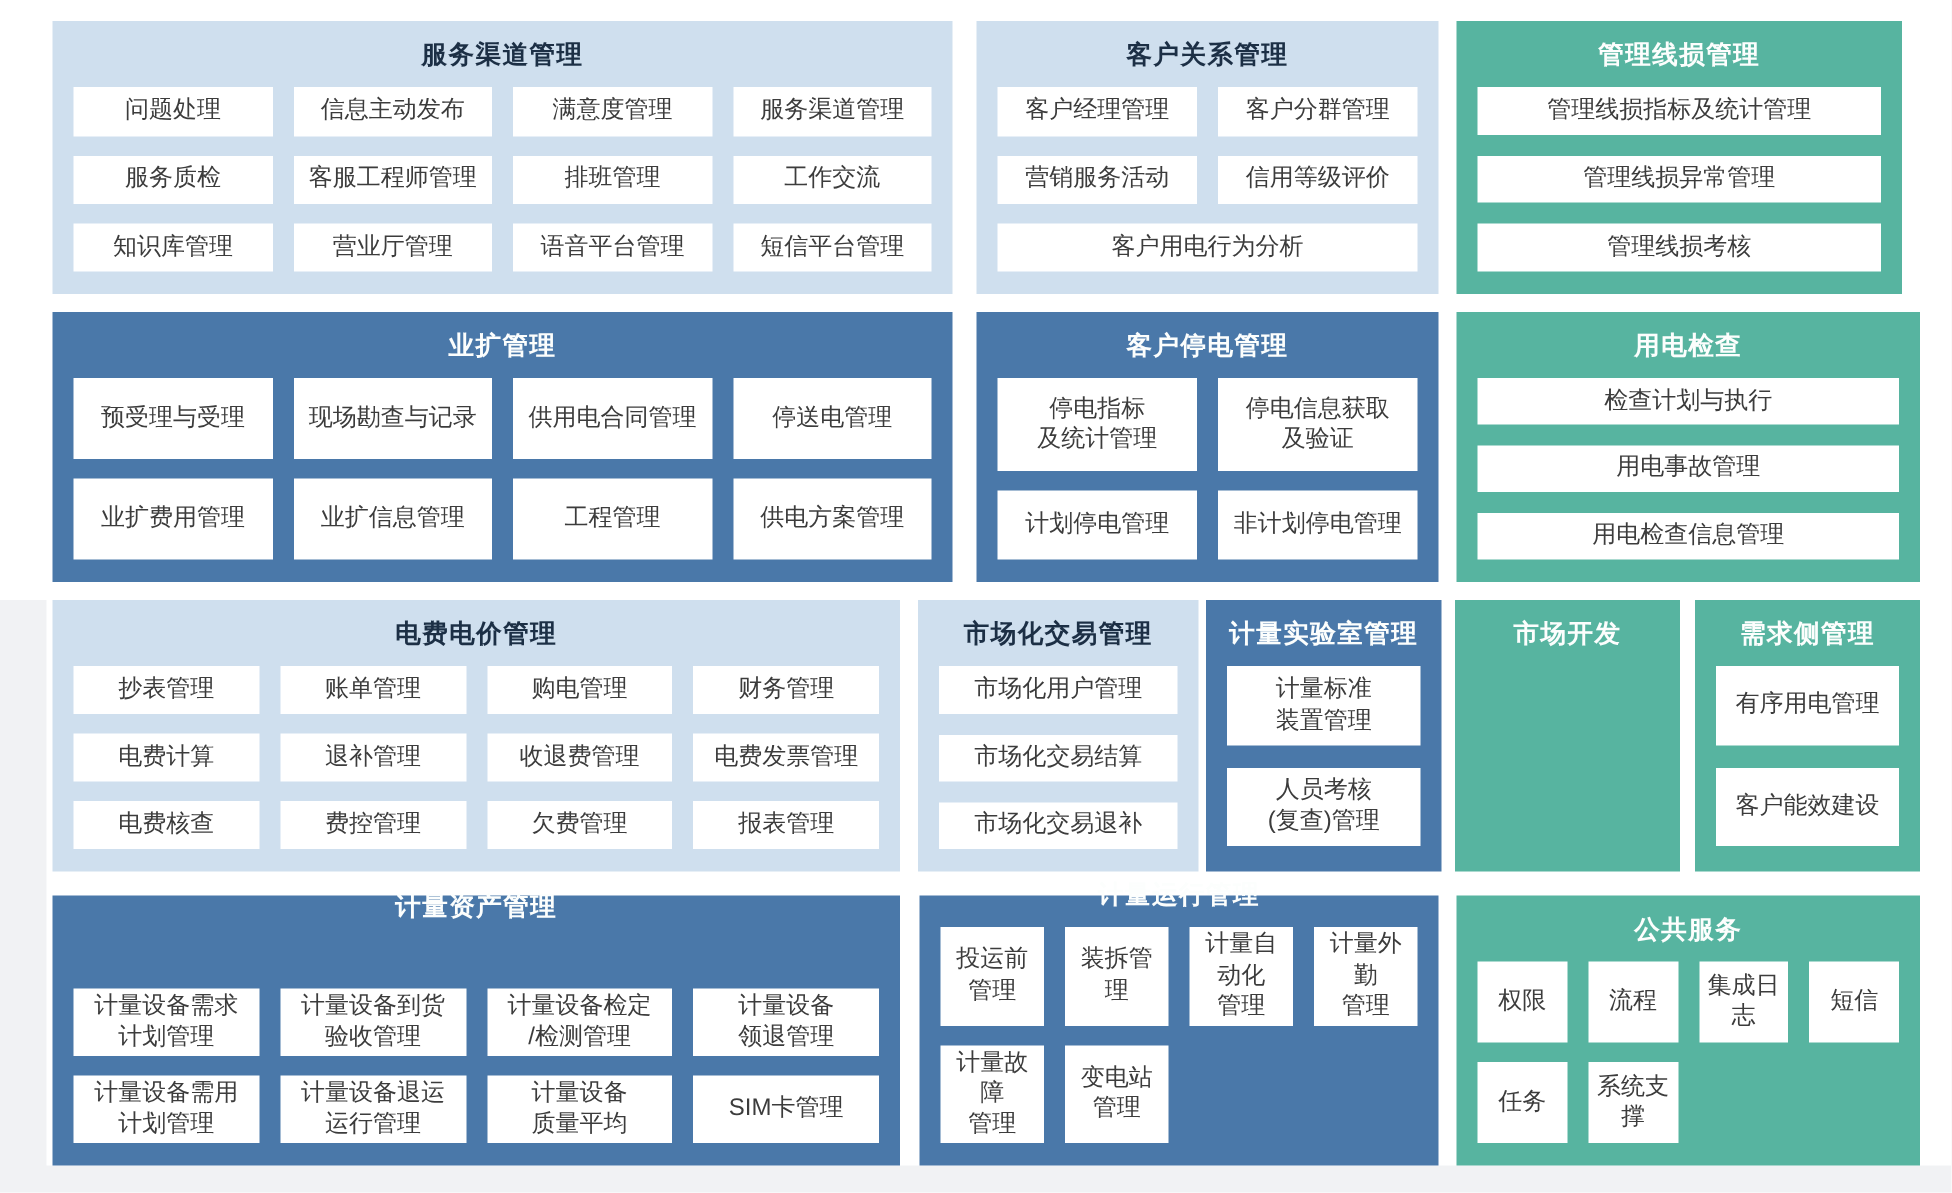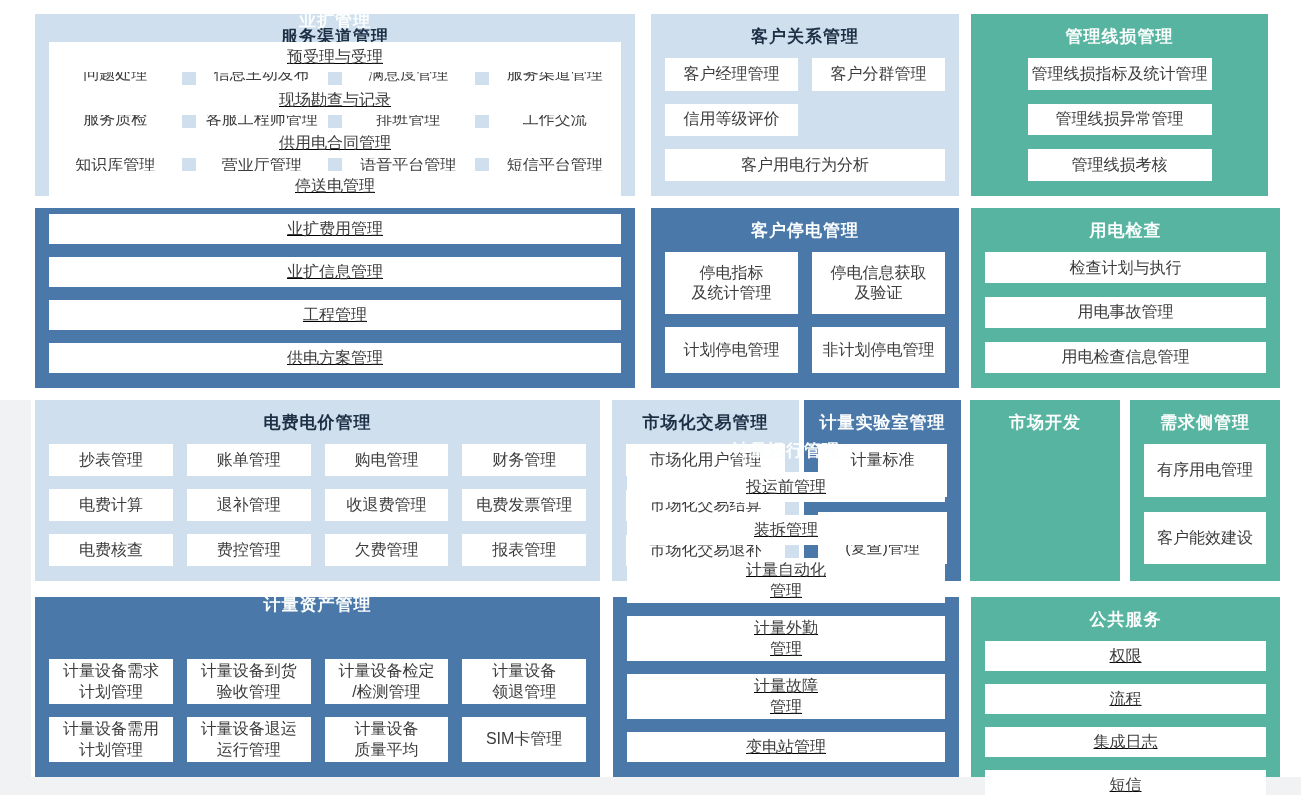--- a/index.html
+++ b/index.html
@@ -48,28 +48,28 @@
     line-height:1.28;
     display:flex; align-items:center; justify-content:center;
     text-align:center;
     white-space:pre-line;
     min-height:30px;
     padding:2px 4px;
     box-sizing:border-box;
   }
   .cols-1 { grid-template-columns:1fr; }
   .cols-2 { grid-template-columns:repeat(2,1fr); }
-  .cols-3 { grid-template-columns:repeat(1,1fr);text-decoration:underline; }
+  .cols-3 { grid-template-columns:repeat(4,1fr); }
   .cols-4 { grid-template-columns:repeat(4,1fr); }
   .span-full { grid-column:1 / -1; }
 
   
   #b1  { left:35px;   top:14px;  width:600px; height:182px; }
   #b2  { left:651px;  top:14px;  width:308px; height:182px; }
-  #b3  { left:971px;  top:14px;  width:297px; height:182px;align-items:center; }
+  #b3  { left:971px;  top:14px;  width:297px; height:182px; }
   #b4  { left:35px;   top:208px; width:600px; height:180px; }
   #b5  { left:651px;  top:208px; width:308px; height:180px; }
   #b6  { left:971px;  top:208px; width:309px; height:180px; }
   #b7  { left:35px;   top:400px; width:565px; height:181px; }
   #b8  { left:612px;  top:400px; width:187px; height:181px; }
   #b9  { left:804px;  top:400px; width:157px; height:181px; }
   #b10 { left:970px;  top:400px; width:150px; height:181px; }
   #b11 { left:1130px; top:400px; width:150px; height:181px; }
   #b12 { left:35px;   top:597px; width:565px; height:180px;gap:33px; }
   #b13 { left:613px;  top:597px; width:346px; height:180px; }
@@ -101,20 +101,21 @@
       <div class="item">语音平台管理</div>
       <div class="item">短信平台管理</div>
     </div>
 </section>
 
 <section id="b2" class="block light">
   <h2>客户关系管理</h2>
   <div class="items cols-2">
       <div class="item">客户经理管理</div>
       <div class="item">客户分群管理</div>
+      <div class="item">营销服务活动</div>
       <div class="item">信用等级评价</div>
       <div class="item span-full">客户用电行为分析</div>
     </div>
 </section>
 
 <section id="b3" class="block teal">
   <h2>管理线损管理</h2>
   <div class="items cols-1">
       <div class="item">管理线损指标及统计管理</div>
       <div class="item">管理线损异常管理</div>

